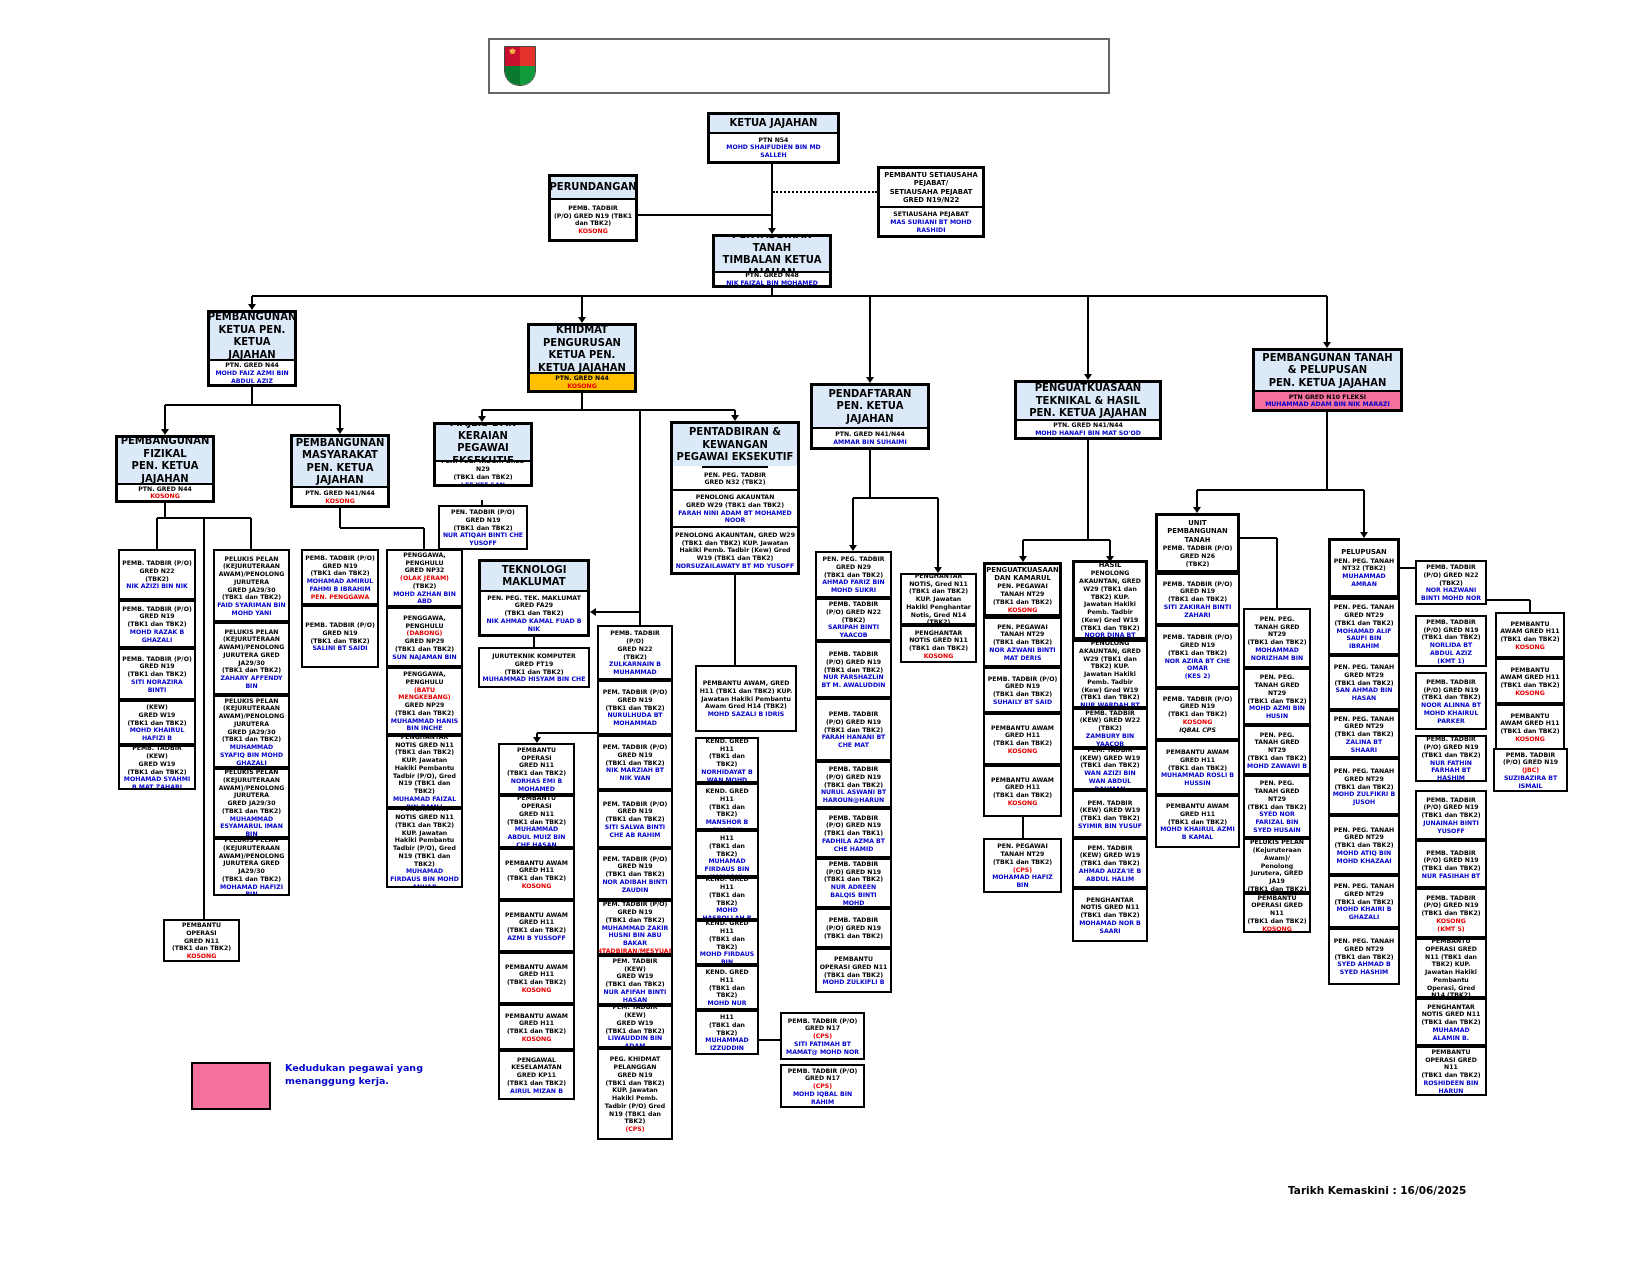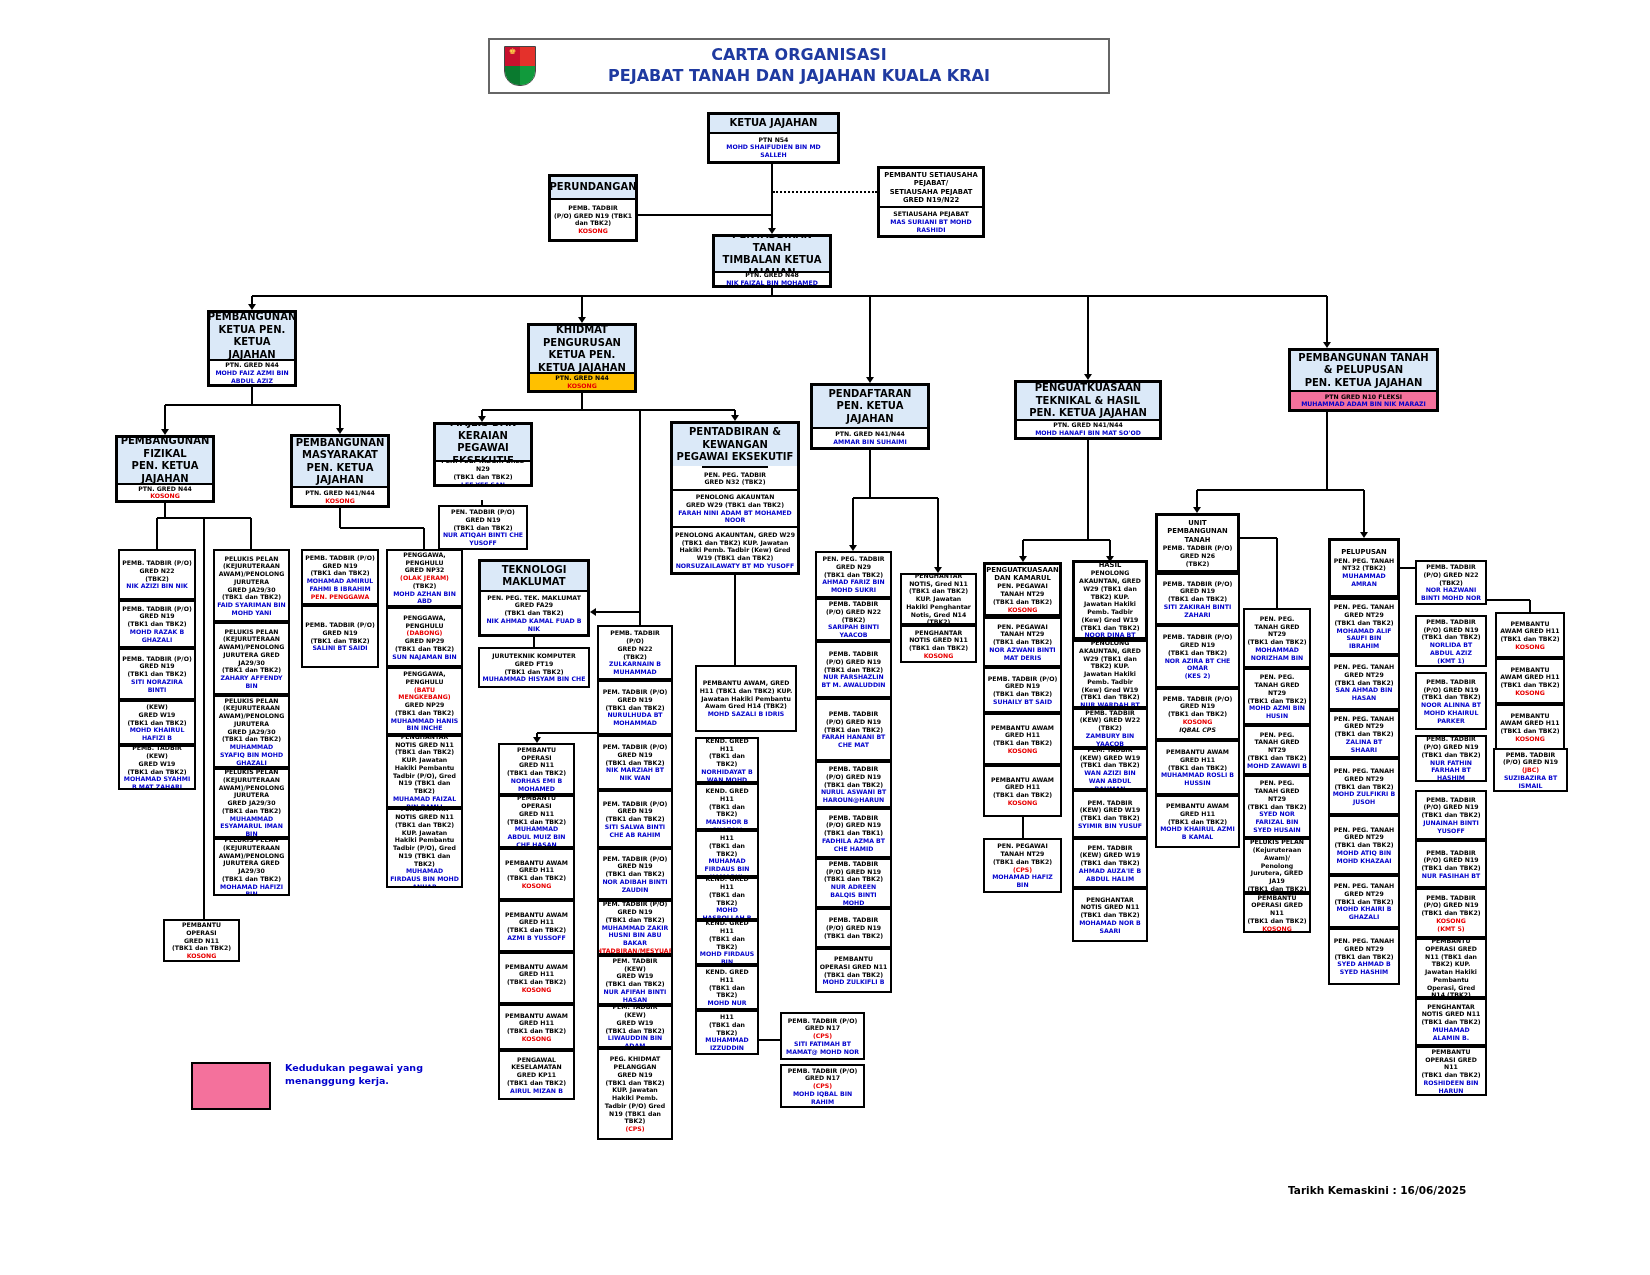--- a/index.html
+++ b/index.html
@@ -49,24 +49,20 @@
 
 <div id="canvas">
 
   <div id="titlebox">
     <div id="crest">
       <div class="q q1">♚</div>
         <div class="q q2"></div>
         <div class="q q3"></div>
         <div class="q q4"></div>
     </div>
-    <div id="titletext">
-      <div>CARTA ORGANISASI</div>
-      <div>PEJABAT TANAH DAN JAJAHAN KUALA KRAI</div>
-    </div>
   </div>
 
   <div id="nodes-layer">
       <div class="box thick" style="left: 707px; top: 112px; width: 133px; height: 52px;">
         <div class="sec h">
           <div class="ln">KETUA JAJAHAN</div>
         </div>
         <div class="sec p">
           <div class="ln">PTN N54</div>
           <div class="ln b">MOHD SHAIFUDIEN BIN MD SALLEH</div>
@@ -136,21 +132,21 @@
       <div class="box thick" style="left: 1014px; top: 380px; width: 148px; height: 60px;">
         <div class="sec h">
           <div class="ln">PENGUATKUASAAN TEKNIKAL &amp; HASIL</div>
           <div class="ln">PEN. KETUA JAJAHAN</div>
         </div>
         <div class="sec p">
           <div class="ln">PTN. GRED N41/N44</div>
           <div class="ln b">MOHD HANAFI BIN MAT SO'OD</div>
         </div>
       </div>
-      <div class="box thick" style="left: 1252px; top: 348px; width: 151px; height: 64px; margin-left: 36px;">
+      <div class="box thick" style="left: 1252px; top: 348px; width: 151px; height: 64px;">
         <div class="sec h">
           <div class="ln">PEMBANGUNAN TANAH &amp; PELUPUSAN</div>
           <div class="ln">PEN. KETUA JAJAHAN</div>
         </div>
         <div class="sec pk">
           <div class="ln">PTN GRED N10 FLEKSI</div>
           <div class="ln b">MUHAMMAD ADAM BIN NIK MARAZI</div>
         </div>
       </div>
       <div class="box thick" style="left: 115px; top: 435px; width: 100px; height: 68px;">

